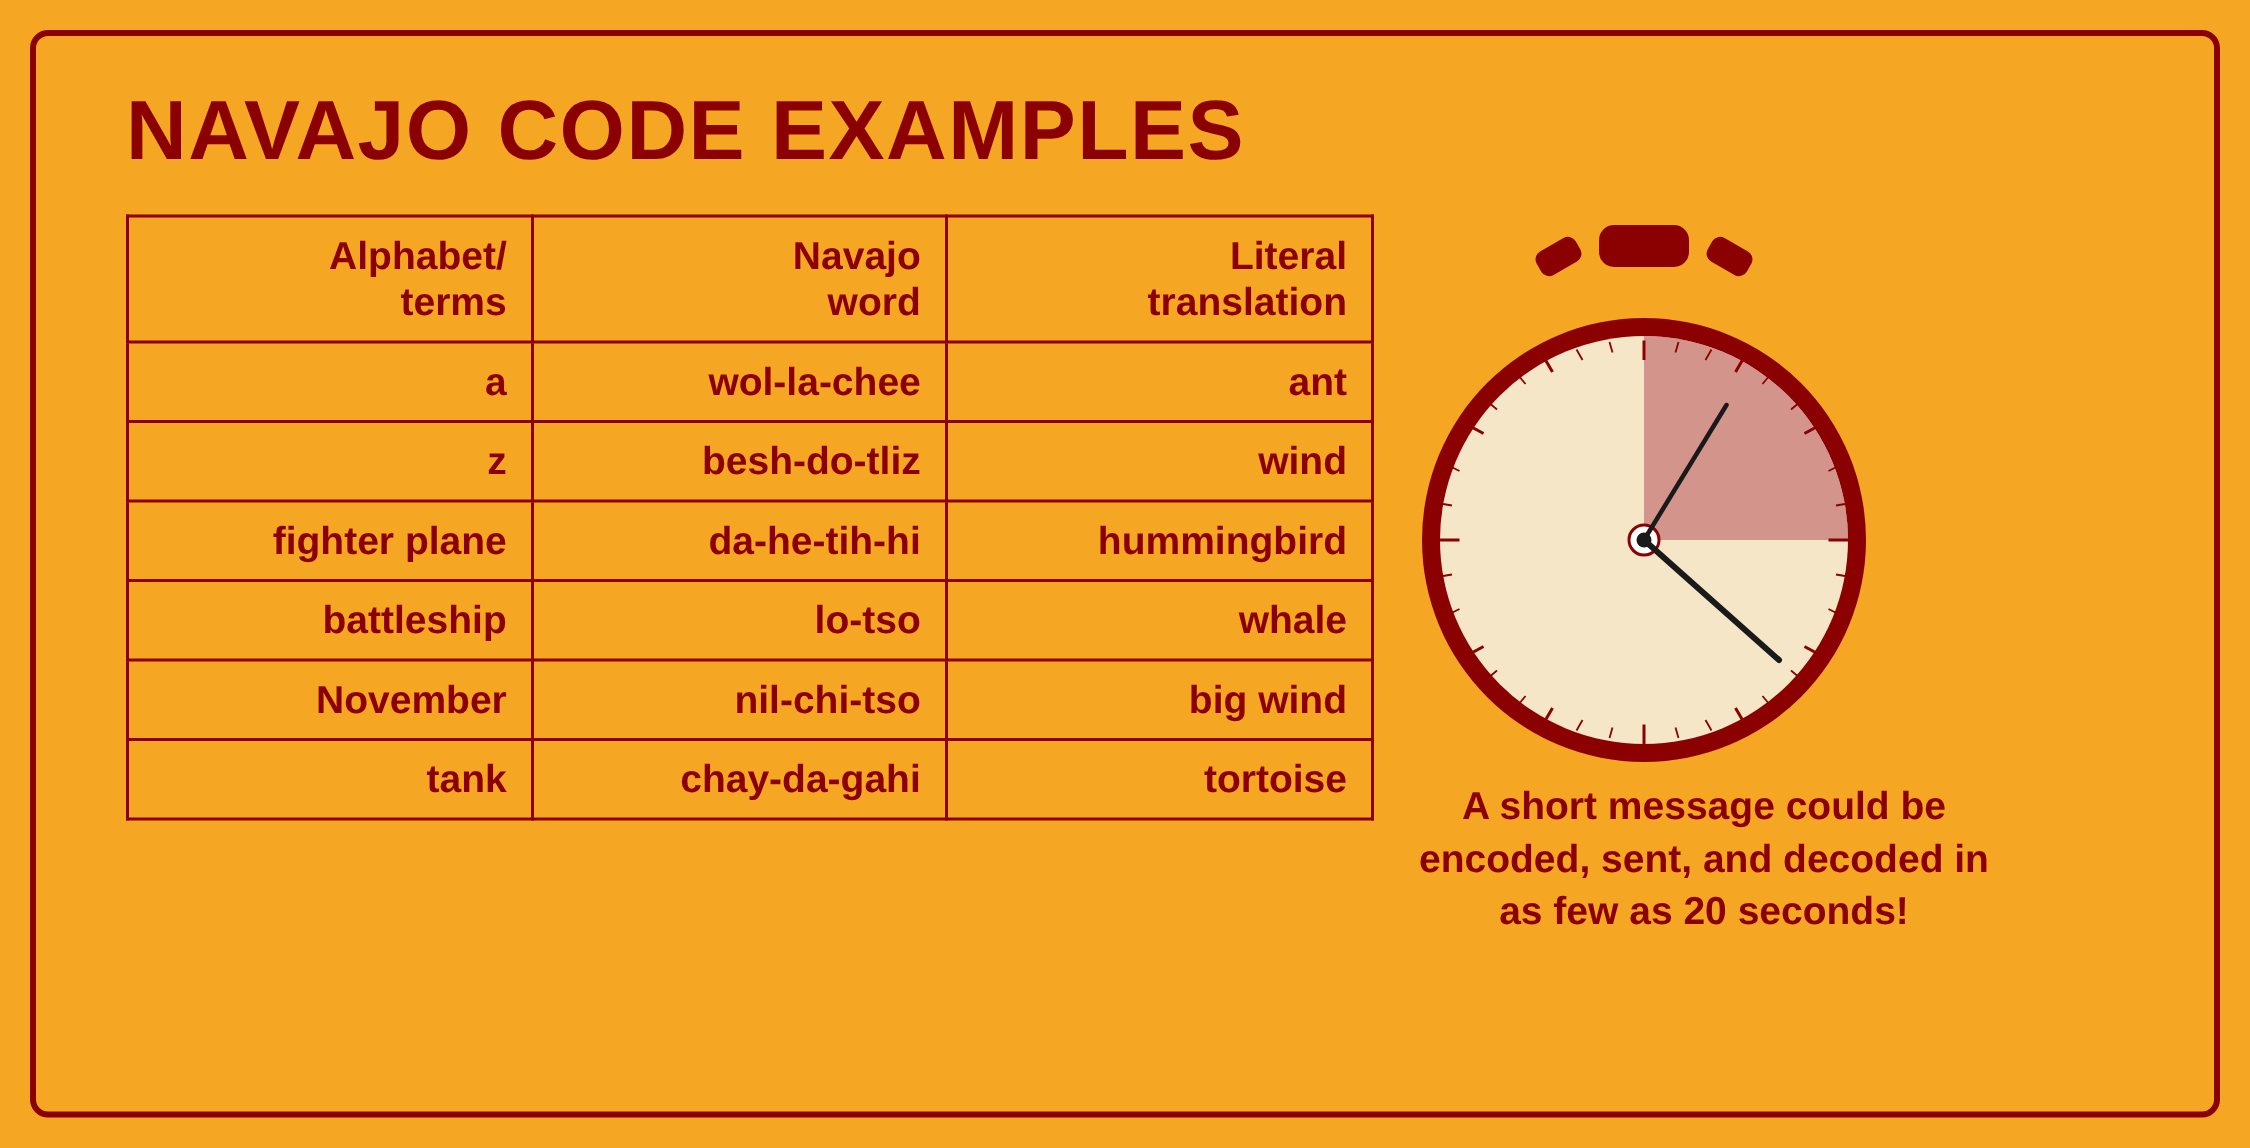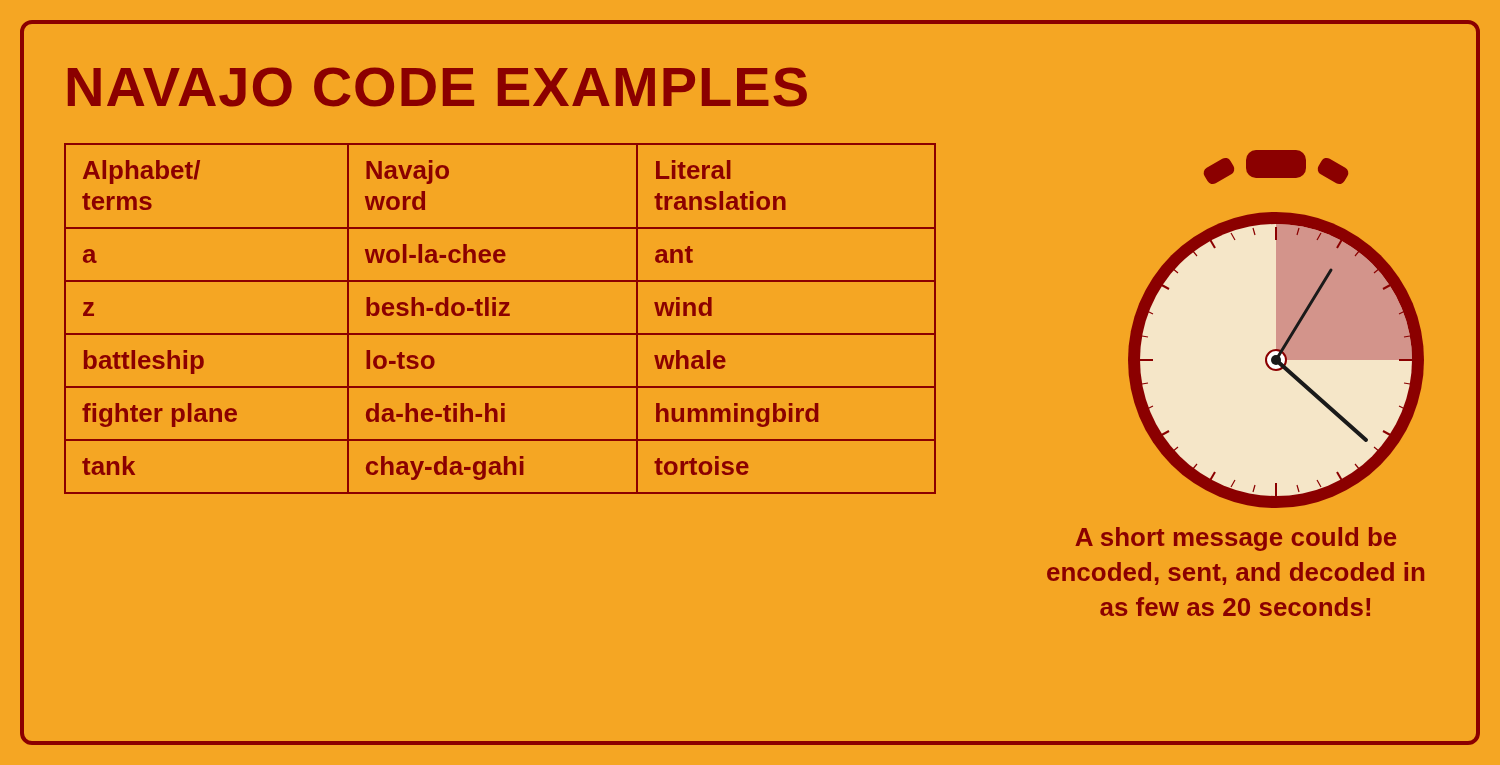--- a/index.html
+++ b/index.html
@@ -11,21 +11,21 @@
       align-items: center;
       justify-content: center;
       font-family: 'Arial Black', Arial, sans-serif;
     }
     .outer-card {
       width: 1460px;
       height: 725px;
       background: #f5a623;
       border: 4px solid #8b0000;
       border-radius: 12px;
-      padding: 30px 40px;
+      padding: 30px 60px;
       display: flex;
       flex-direction: row;
       gap: 20px;
     }
     .left-section {
       flex: 1;
       display: flex;
       flex-direction: column;
     }
     .page-title {
@@ -36,41 +36,41 @@
       margin-bottom: 24px;
       letter-spacing: 1px;
     }
     .data-table {
       border-collapse: collapse;
       width: 100%;
     }
     .data-table th, .data-table td {
       border: 2px solid #8b0000;
       padding: 10px 16px;
-      text-align: left;
+      text-align: right;
       font-size: 26px;
       font-weight: bold;
       color: #8b0000;
     }
     .data-table th {
       font-size: 26px;
       font-weight: 900;
       background: transparent;
     }
     .data-table thead tr {
       border-bottom: 2px solid #8b0000;
     }
     .data-table tbody tr td {
       font-size: 26px;
     }
     .right-section {
       width: 480px;
       display: flex;
       flex-direction: column;
-      align-items: flex-end;
+      align-items: flex-start;
       justify-content: center;
       gap: 0;
     }
     .stopwatch-container {
       width: 320px;
       height: 380px;
       position: relative;
     }
     .stopwatch-svg {
       width: 100%;
@@ -104,28 +104,33 @@
             <td>a</td>
             <td>wol-la-chee</td>
             <td>ant</td>
           </tr>
           <tr>
             <td>z</td>
             <td>besh-do-tliz</td>
             <td>wind</td>
           </tr>
           <tr>
+            <td>fighter plane</td>
+            <td>da-he-tih-hi</td>
+            <td>hummingbird</td>
+          </tr>
+          <tr>
             <td>battleship</td>
             <td>lo-tso</td>
             <td>whale</td>
           </tr>
           <tr>
-            <td>fighter plane</td>
-            <td>da-he-tih-hi</td>
-            <td>hummingbird</td>
+            <td>November</td>
+            <td>nil-chi-tso</td>
+            <td>big wind</td>
           </tr>
           <tr>
             <td>tank</td>
             <td>chay-da-gahi</td>
             <td>tortoise</td>
           </tr>
         </tbody>
     </table>
   </div>
 

